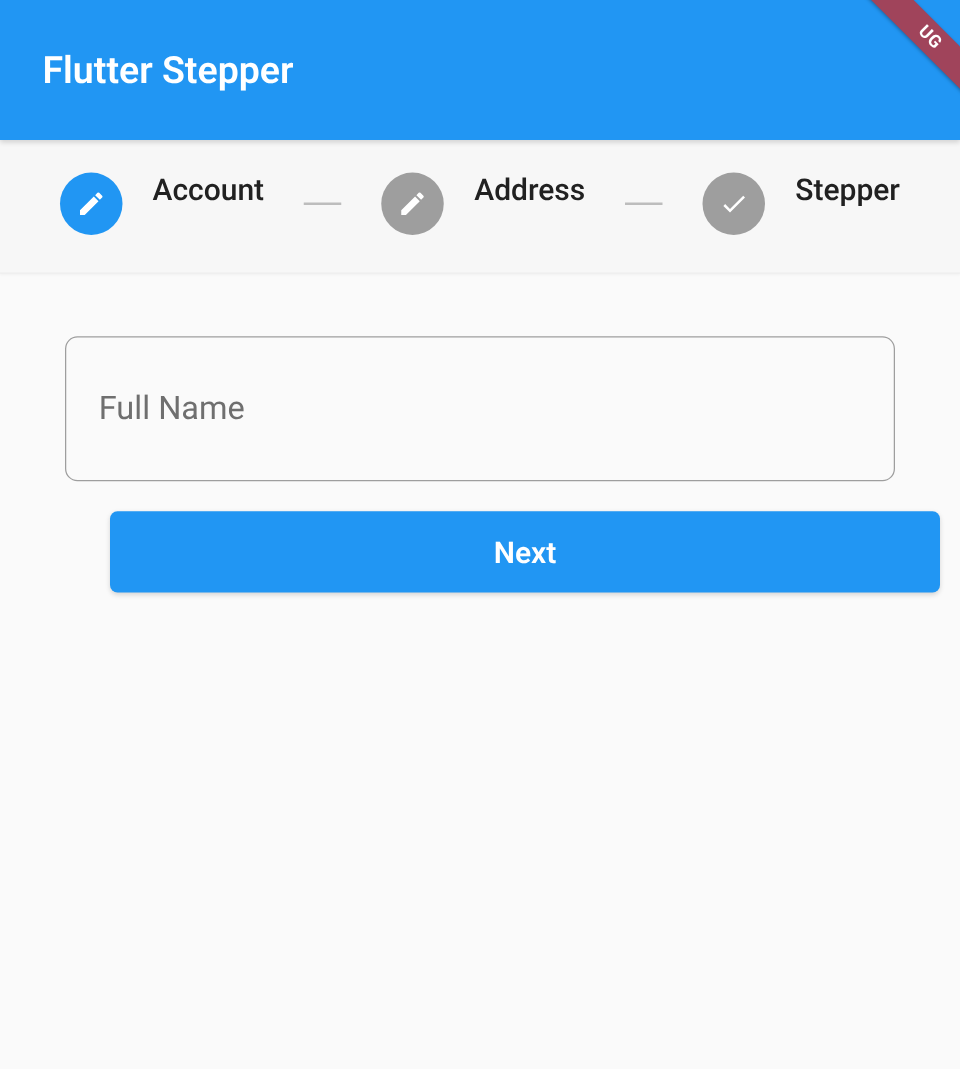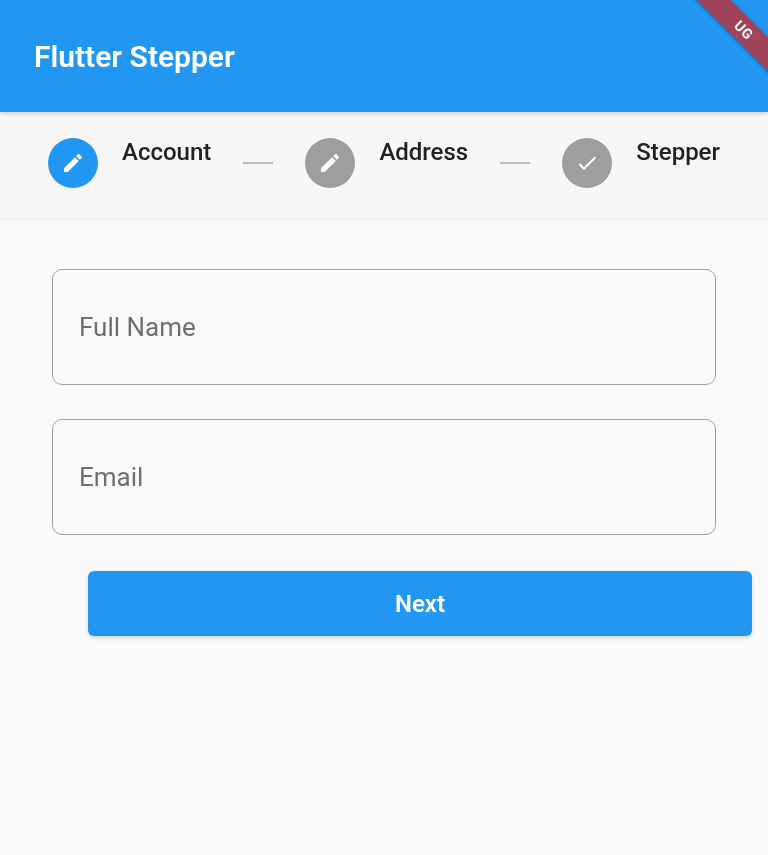--- a/index.html
+++ b/index.html
@@ -10,21 +10,21 @@
     .debug-ribbon-inner { position:absolute; top:18px; right:-46px; transform:rotate(45deg); background:#a0445b; color:#fff; font-size:14px; font-weight:700; letter-spacing:0.5px; padding:4px 60px; text-align:center; box-shadow:0 1px 3px rgba(0,0,0,0.3); }
     .stepper-bar { background:#f7f7f7; padding:26px 48px 30px 48px; display:flex; align-items:center; justify-content:space-between; border-bottom:1px solid rgba(0,0,0,0.04); box-shadow:0 1px 2px rgba(0,0,0,0.04); }
     .step { display:flex; align-items:flex-start; gap:24px; cursor:pointer; }
     .step-circle { width:50px; height:50px; border-radius:50%; display:flex; align-items:center; justify-content:center; flex-shrink:0; }
     .step-circle.active { background:#2196f3; }
     .step-circle.inactive { background:#9e9e9e; }
     .step-circle svg { width:24px; height:24px; fill:#fff; }
     .step-label { font-size:24px; font-weight:500; color:#212121; }
     .connector { flex:0 0 30px; height:2px; background:#bdbdbd; margin:0 10px; }
     .content { padding:50px 52px 0 52px; }
-    .field { position:relative; margin-bottom:34px; }
+    .field { position:relative; margin-bottom:22px; }
     .field input { width:100%; height:116px; border:1px solid #9e9e9e; border-radius:10px; background:transparent; font-size:26px; padding:0 26px; outline:none; color:#424242; }
     .field input::placeholder { color:#6f6f6f; font-size:26px; }
     .next-btn { width:100%; height:65px; background:#2196f3; color:#fff; border:none; border-radius:6px; font-size:24px; font-weight:600; cursor:pointer; box-shadow:0 2px 4px rgba(0,0,0,0.15); margin-top:2px;margin-left:36px; }
   </style>
 </head>
 <body>
 
 <div class="app-bar">
   <div class="app-bar-title">Flutter Stepper</div>
   <div class="debug-ribbon">
@@ -58,17 +58,14 @@
         </svg>
     </div>
     <div class="step-label">Stepper</div>
   </div>
 </div>
 
 <div class="content">
   <div class="field">
     <input type="text" placeholder="Full Name" style="">
   </div>
-  <div class="field">
-    <input type="text" placeholder="Email" style="">
-  </div>
   <button class="next-btn">Next</button>
 </div>
 
 </body></html>

